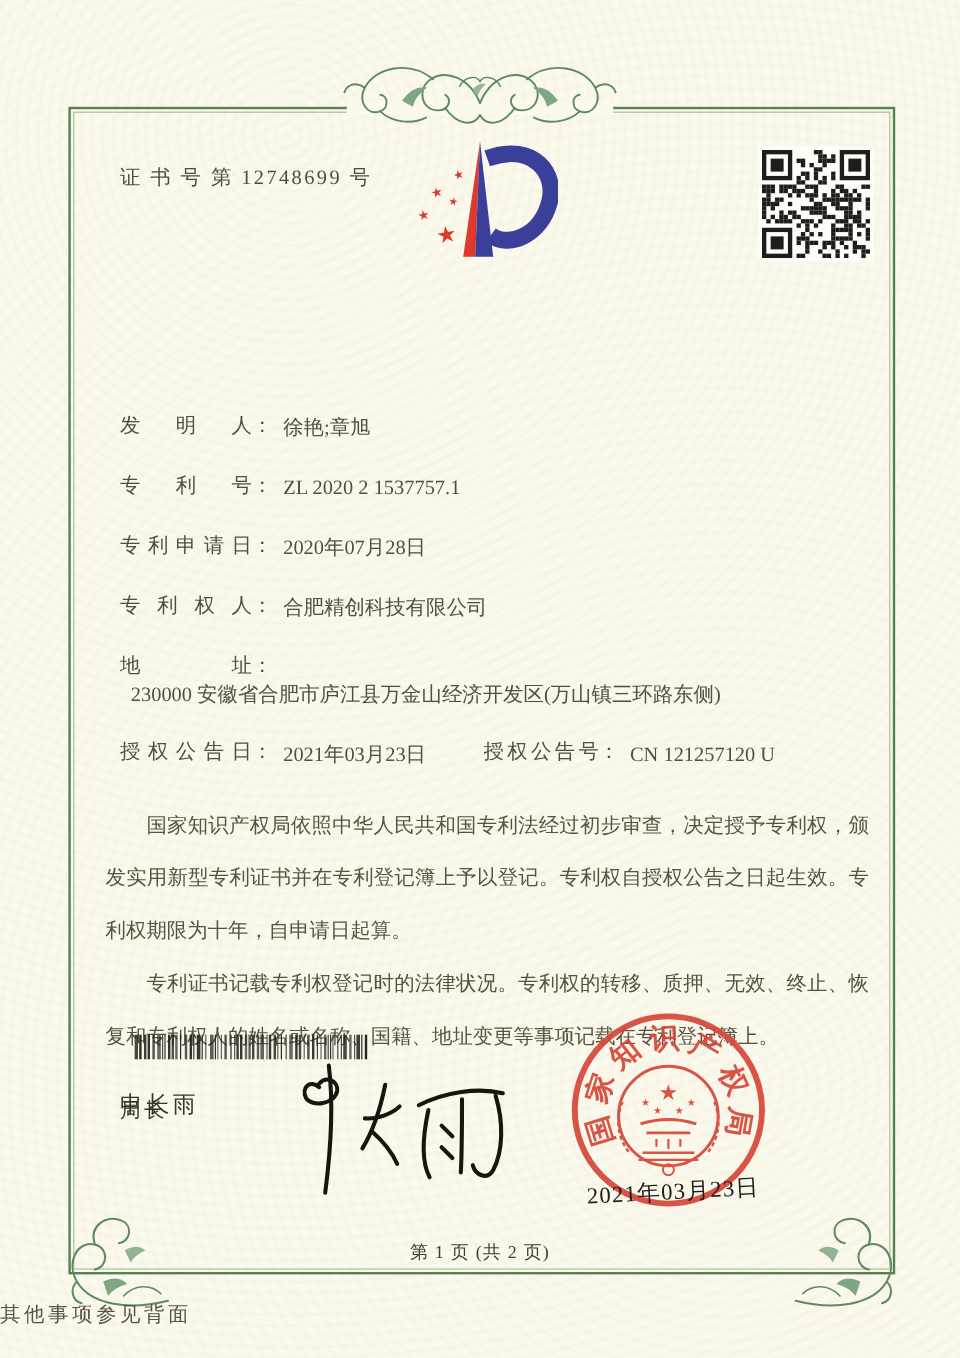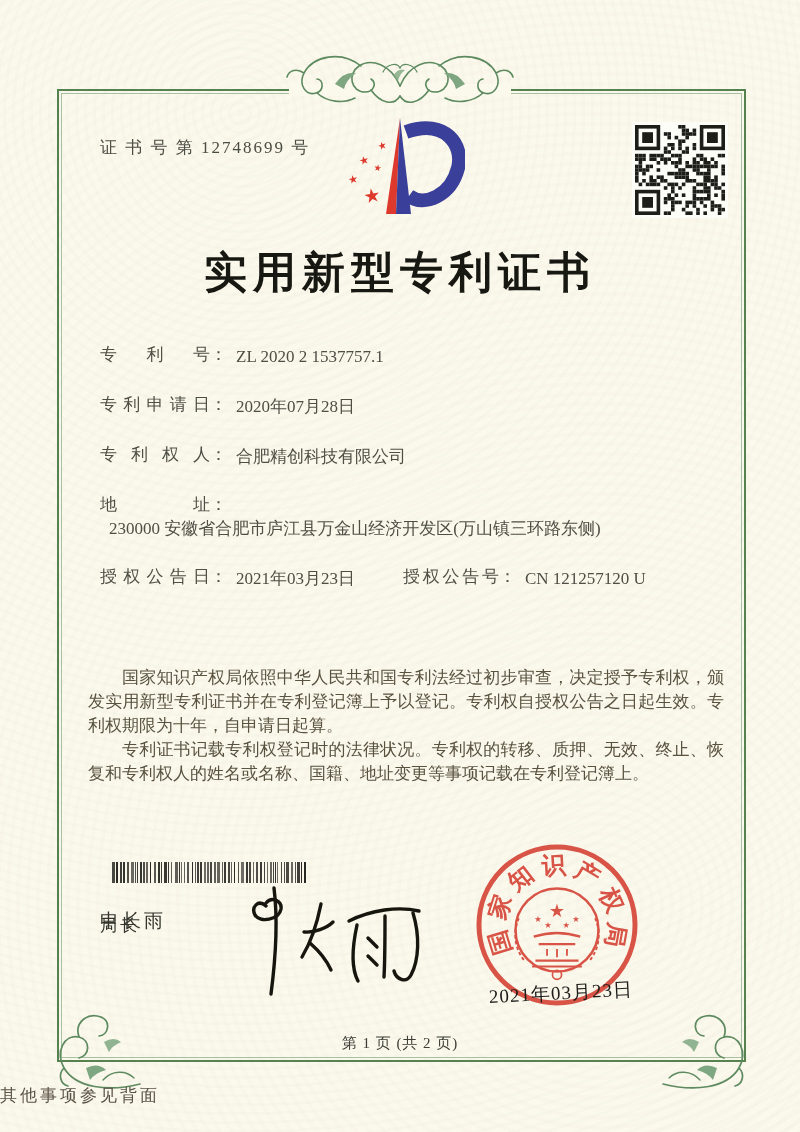--- a/index.html
+++ b/index.html
@@ -21,21 +21,21 @@
   .title{position:absolute;left:0;top:244px;width:100%;text-align:center;
     font-size:43px;font-weight:600;letter-spacing:6px;color:#181813;}
   
   .fields{position:absolute;left:100px;top:344px;width:625px;font-size:17px;color:#4f4e45;}
   .frow{margin-bottom:25px;line-height:22px;position:relative;}
   .flabel{display:inline-block;width:110px;text-align:justify;text-align-last:justify;vertical-align:top;}
   .fcolon{vertical-align:top;}
   .fvalue{display:inline-block;margin-left:9px;max-width:498px;vertical-align:top;line-height:25px;}
   .grant2{position:absolute;left:303px;top:0;white-space:nowrap;}
   
-  .paras{position:absolute;left:88px;top:666px;width:636px;font-size:17px;line-height:24px;
+  .paras{position:absolute;left:88px;top:666px;width:636px;font-size:17px;line-height:44px;
     color:#58523f;text-align:justify;}
   .paras p{margin:0;text-indent:2em;}
   .barcode{position:absolute;left:112px;top:862px;}
   
   .signer-title{position:absolute;left:100px;top:914px;font-size:17px;letter-spacing:3px;color:#33342c;}
   .signer-name{position:absolute;left:100px;top:908px;font-size:19px;letter-spacing:3px;color:#33342c;}
   .signature{position:absolute;left:222px;top:876px;}
   
   .seal{position:absolute;left:474px;top:842px;opacity:.93;}
   .seal-date{position:absolute;left:489px;top:984px;font-size:19px;color:#1d1d1a;
@@ -335,23 +335,25 @@
       <rect x="3.6" y="3.6" width="18" height="18" fill="#fdfdf8"></rect>
       <rect x="7.2" y="7.2" width="10.8" height="10.8" fill="#1d1d1a"></rect>
       <rect x="64.8" y="0" width="25.2" height="25.2" fill="#1d1d1a"></rect>
       <rect x="68.4" y="3.6" width="18" height="18" fill="#fdfdf8"></rect>
       <rect x="72" y="7.2" width="10.8" height="10.8" fill="#1d1d1a"></rect>
       <rect x="0" y="64.8" width="25.2" height="25.2" fill="#1d1d1a"></rect>
       <rect x="3.6" y="68.4" width="18" height="18" fill="#fdfdf8"></rect>
       <rect x="7.2" y="72" width="10.8" height="10.8" fill="#1d1d1a"></rect>
     </svg>
 
-  <div class="title">实用新型专利证书</div>
 
   <div class="fields">
+    <div class="frow">
+      <span class="flabel">发明人</span><span class="fcolon">：</span><span class="fvalue">徐艳;章旭</span>
+    </div>
     <div class="frow">
       <span class="flabel">专利号</span><span class="fcolon">：</span><span class="fvalue">ZL 2020 2 1537757.1</span>
     </div>
     <div class="frow">
       <span class="flabel">专利申请日</span><span class="fcolon">：</span><span class="fvalue">2020年07月28日</span>
     </div>
     <div class="frow">
       <span class="flabel">专利权人</span><span class="fcolon">：</span><span class="fvalue">合肥精创科技有限公司</span>
     </div>
     <div class="frow">

